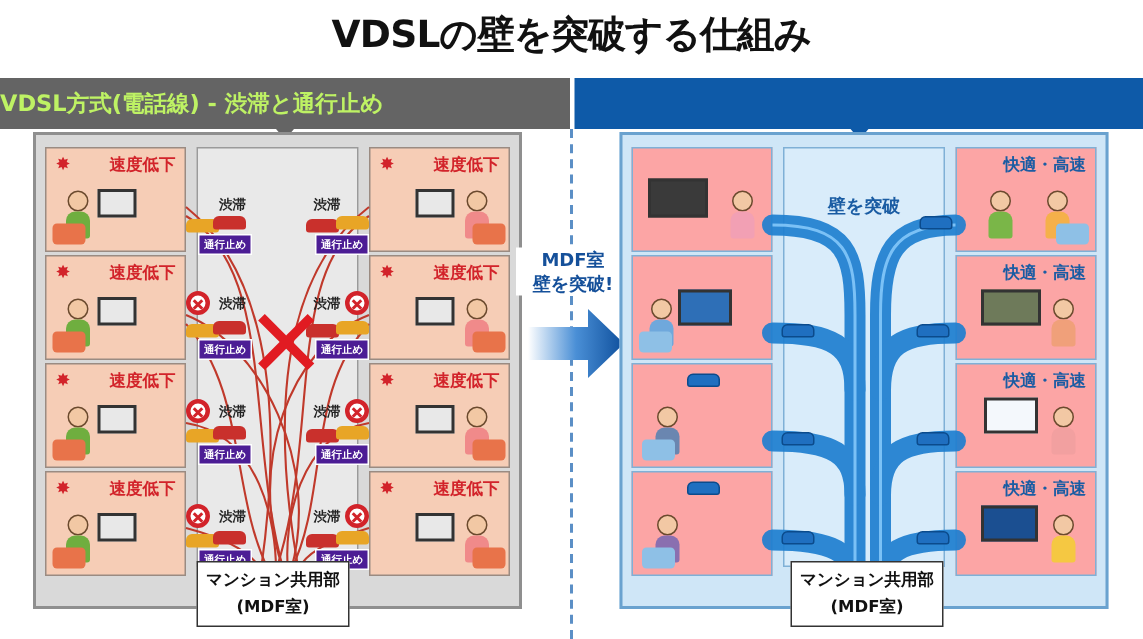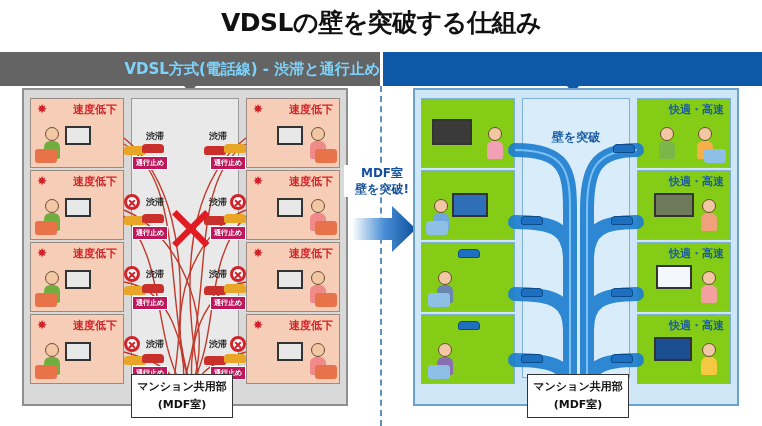--- a/index.html
+++ b/index.html
@@ -5,60 +5,60 @@
   * { box-sizing: border-box; margin: 0; padding: 0; }
   html, body { width: 762px; height: 426px; overflow: hidden; background: #ffffff; }
   body { font-family: "DejaVu Sans", sans-serif; position: relative; }
 
   .title {
     position: absolute; left: 0; top: 6px; width: 762px; text-align: center;
     font-size: 25px; font-weight: bold; color: #111; letter-spacing: -0.5px;
   }
 
   .section-header {
-    position: absolute; top: 52px; height: 34px; color: #7dd3fc;
-    font-size: 15px; font-weight: bold; text-align: right; line-height: 34px;
+    position: absolute; top: 52px; height: 34px; color: #bef264;
+    font-size: 15px; font-weight: bold; text-align: left; line-height: 34px;
   }
   .hdr-left { left: 0; width: 380px; background: #646464; }
   .hdr-right { left: 383px; width: 379px; background: #0e5aa8; }
   .hdr-notch { position: absolute; bottom: -7px; left: 50%; margin-left: -6px;
     width: 0; height: 0; border-left: 6px solid transparent; border-right: 6px solid transparent; }
   .hdr-left .hdr-notch { border-top: 7px solid #646464; }
   .hdr-right .hdr-notch { border-top: 7px solid #0e5aa8; }
 
   .divider { position: absolute; left: 380px; top: 86px; width: 0; height: 340px;
     border-left: 2px dashed #5b8fc6; }
 
   
   .building { position: absolute; top: 88px; height: 318px; border: 2px solid #8f8f8f; }
   .b-left { left: 22px; width: 326px; background: #d9d9d9; }
   .b-right { left: 413px; width: 326px; background: #cfe6f7; border-color: #6aa2cf; }
 
   .room { position: absolute; width: 94px; height: 70px; border: 1px solid #999; }
   .b-left .room { background: #f6cdb6; border-color: #9a8b82; }
-  .b-right .room { background: #84cc16; border-color: #7fb0d6; }
+  .b-right .room { background: #fca5a5; border-color: #7fb0d6; }
   .room-label { position: absolute; right: 6px; top: 3px; font-size: 11px; font-weight: bold; }
   .b-left .room-label { color: #d2232a; }
   .b-right .room-label { color: #1a5ca3; }
   .angry { position: absolute; left: 6px; top: 3px; color: #d2232a; font-size: 12px; font-weight: bold; }
 
   .monitor { position: absolute; width: 26px; height: 19px; background: #5d6770; border: 2px solid #333; bottom: 22px; }
   .monitor.blue { background: #2e6fb7; }
   .monitor.screen-light { background: #e8e8e8; }
   .person { position: absolute; width: 14px; height: 14px; border-radius: 50%; background: #f2c8a4; border: 1px solid #6b4a2e; bottom: 26px; }
   .body-shape { position: absolute; width: 16px; height: 18px; border-radius: 6px 6px 2px 2px; bottom: 8px; }
   .sofa { position: absolute; width: 22px; height: 14px; bottom: 4px; border-radius: 3px; }
   .b-left .sofa { background: #e8734a; }
   .b-right .sofa { background: #8ec0e6; }
 
   .shaft { position: absolute; top: 8px; left: 107px; width: 108px; height: 280px; border: 1px solid #9a9a9a; background: #e9e9e9; }
   .b-right .shaft { background: #d9ecfa; border-color: #7fb0d6; }
 
   .jam-label { position: absolute; font-size: 9px; font-weight: bold; color: #222; }
-  .stop-badge { position: absolute; background: #be185d; color: #fff; font-size: 7px; font-weight: bold; padding: 1px 3px; border: 1px solid #fff; }
+  .stop-badge { position: absolute; background: #4c1d95; color: #fff; font-size: 7px; font-weight: bold; padding: 1px 3px; border: 1px solid #fff; }
   .no-sign { position: absolute; width: 16px; height: 16px; border-radius: 50%; border: 3px solid #d2232a; background: #fff; }
   .no-sign::before, .no-sign::after { content: ""; position: absolute; left: 4px; top: 2px; width: 2px; height: 8px; background: #d2232a; }
   .no-sign::before { transform: rotate(45deg); }
   .no-sign::after { transform: rotate(-45deg); }
   .car { position: absolute; width: 22px; height: 9px; border-radius: 4px 4px 2px 2px; }
   .car.red { background: #c9302c; }
   .car.yellow { background: #e8a526; }
   .car.blue { background: #1f6fc0; border: 1px solid #0b4b8c; }
 
   .xmark { position: absolute; left: 140px; top: 108px; font-size: 64px; font-weight: bold; color: #e11b22; line-height: 1; }

